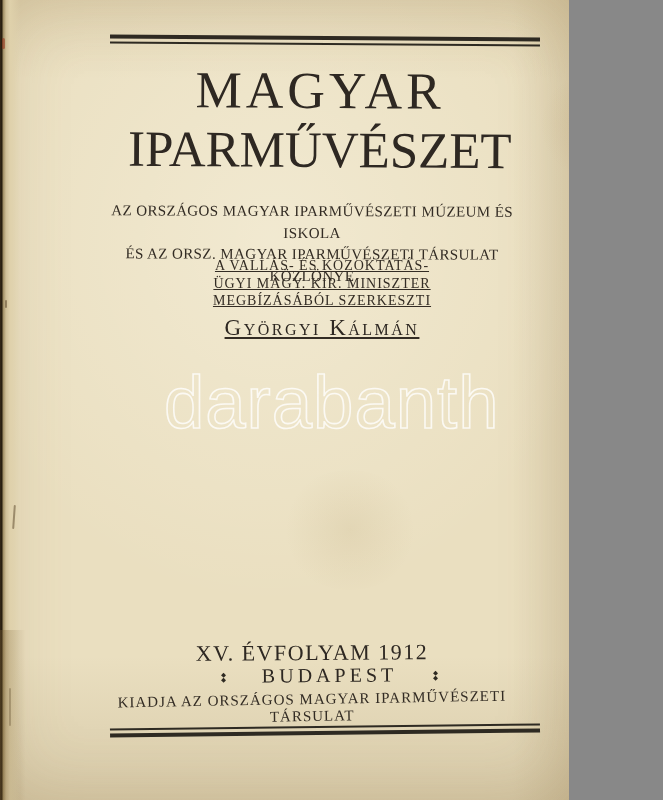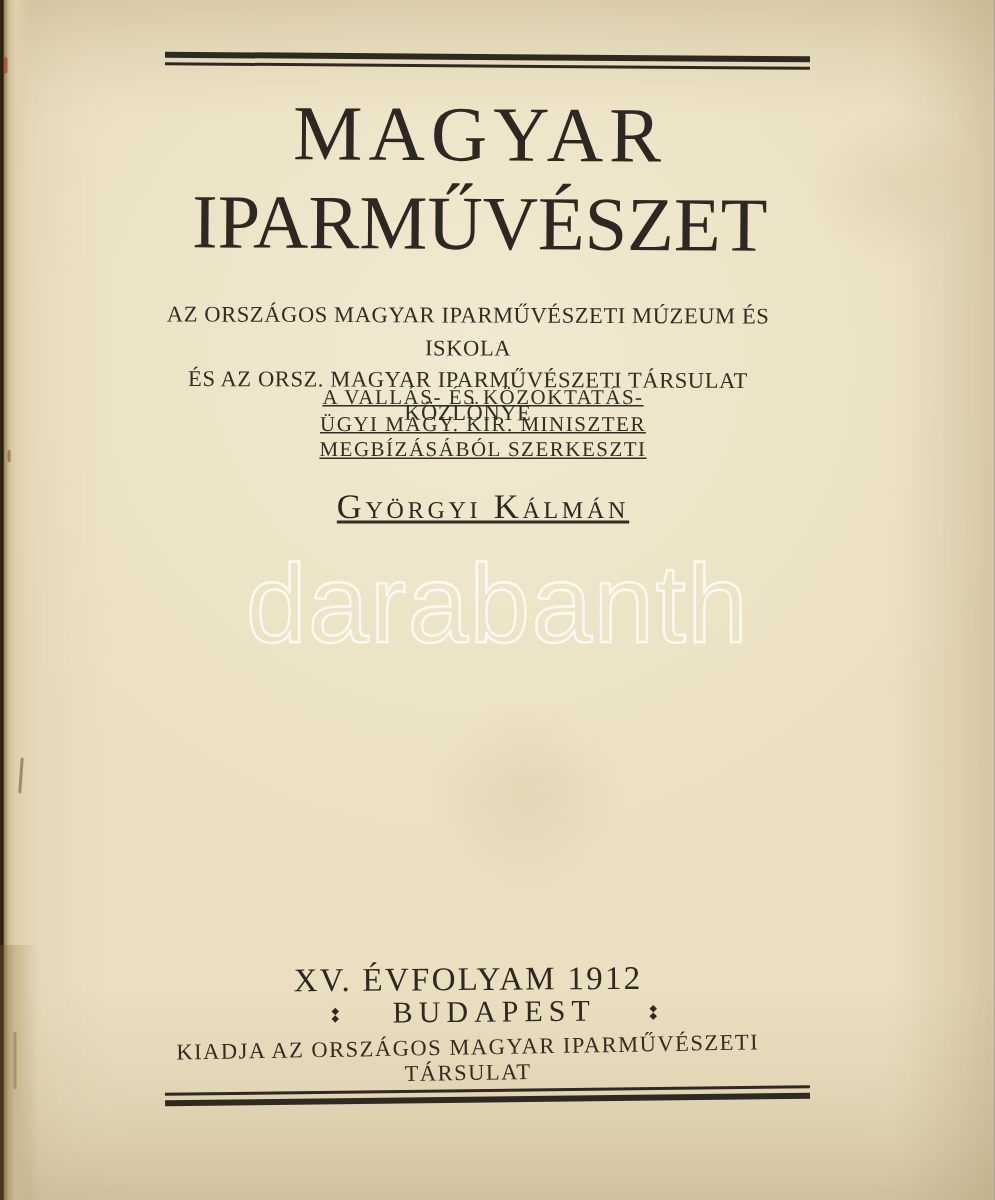--- a/index.html
+++ b/index.html
@@ -1,17 +1,17 @@
 <!DOCTYPE html>
 <html><head>
 <meta charset="utf-8">
 <style>
   html,body{margin:0;padding:0;background:#888;}
   #screenshot{
-    position:relative;width:663px;height:800px;overflow:hidden;
+    position:relative;width:569px;height:800px;overflow:hidden;
     background:
       radial-gradient(90% 70% at 48% 30%, rgba(255,252,240,0.35), rgba(255,255,255,0) 65%),
       linear-gradient(to bottom, rgba(150,120,60,0.10), rgba(0,0,0,0) 10%, rgba(0,0,0,0) 82%, rgba(110,85,40,0.14)),
       linear-gradient(to right, rgba(0,0,0,0) 90%, rgba(120,95,50,0.10)),
       #eadfc0;
     box-shadow: inset 0 0 70px rgba(130,100,50,0.22);
     font-family:"Liberation Serif", serif;
     color:#2e2822;
   }
   .abs{position:absolute;}
@@ -35,21 +35,21 @@
   .rule-top{top:36px;transform:rotate(0.4deg);}
   .rule-bottom{top:726px;transform:rotate(-0.68deg);}
   
   .title-block{left:105px;width:430px;top:62px;text-align:center;transform:rotate(0.35deg);}
   .title-line1{font-size:52px;letter-spacing:4px;line-height:58px;font-weight:400;}
   .title-line2{font-size:51px;letter-spacing:0px;line-height:60px;font-weight:400;}
   .subtitle-block{left:95px;width:434px;top:201px;text-align:center;font-size:15px;
     line-height:21.5px;letter-spacing:0.4px;transform:rotate(0.2deg);color:#332c24;}
   .editor-block{left:110px;width:424px;top:257px;text-align:center;font-size:14px;
     line-height:17.5px;letter-spacing:1px;color:#332c24;text-decoration:underline;}
-  .editor-name{font-size:23px;font-variant:small-caps;letter-spacing:2.5px;line-height:30px;margin-top:13px;color:#2e2822;}
+  .editor-name{font-size:23px;font-variant:small-caps;letter-spacing:2.5px;line-height:30px;margin-top:3px;color:#2e2822;}
   
   .watermark{
     left:164px;top:360px;width:360px;
     font-family:"Liberation Sans", sans-serif;
     font-size:74px;letter-spacing:1px;
     color:transparent;-webkit-text-stroke:1.6px rgba(255,255,255,0.92);
     opacity:0.85;transform:scaleX(0.98);transform-origin:left top;
   }
   
   .volume-line{left:95px;width:434px;top:640px;text-align:center;font-size:22px;letter-spacing:1.5px;transform:rotate(-0.4deg);}

